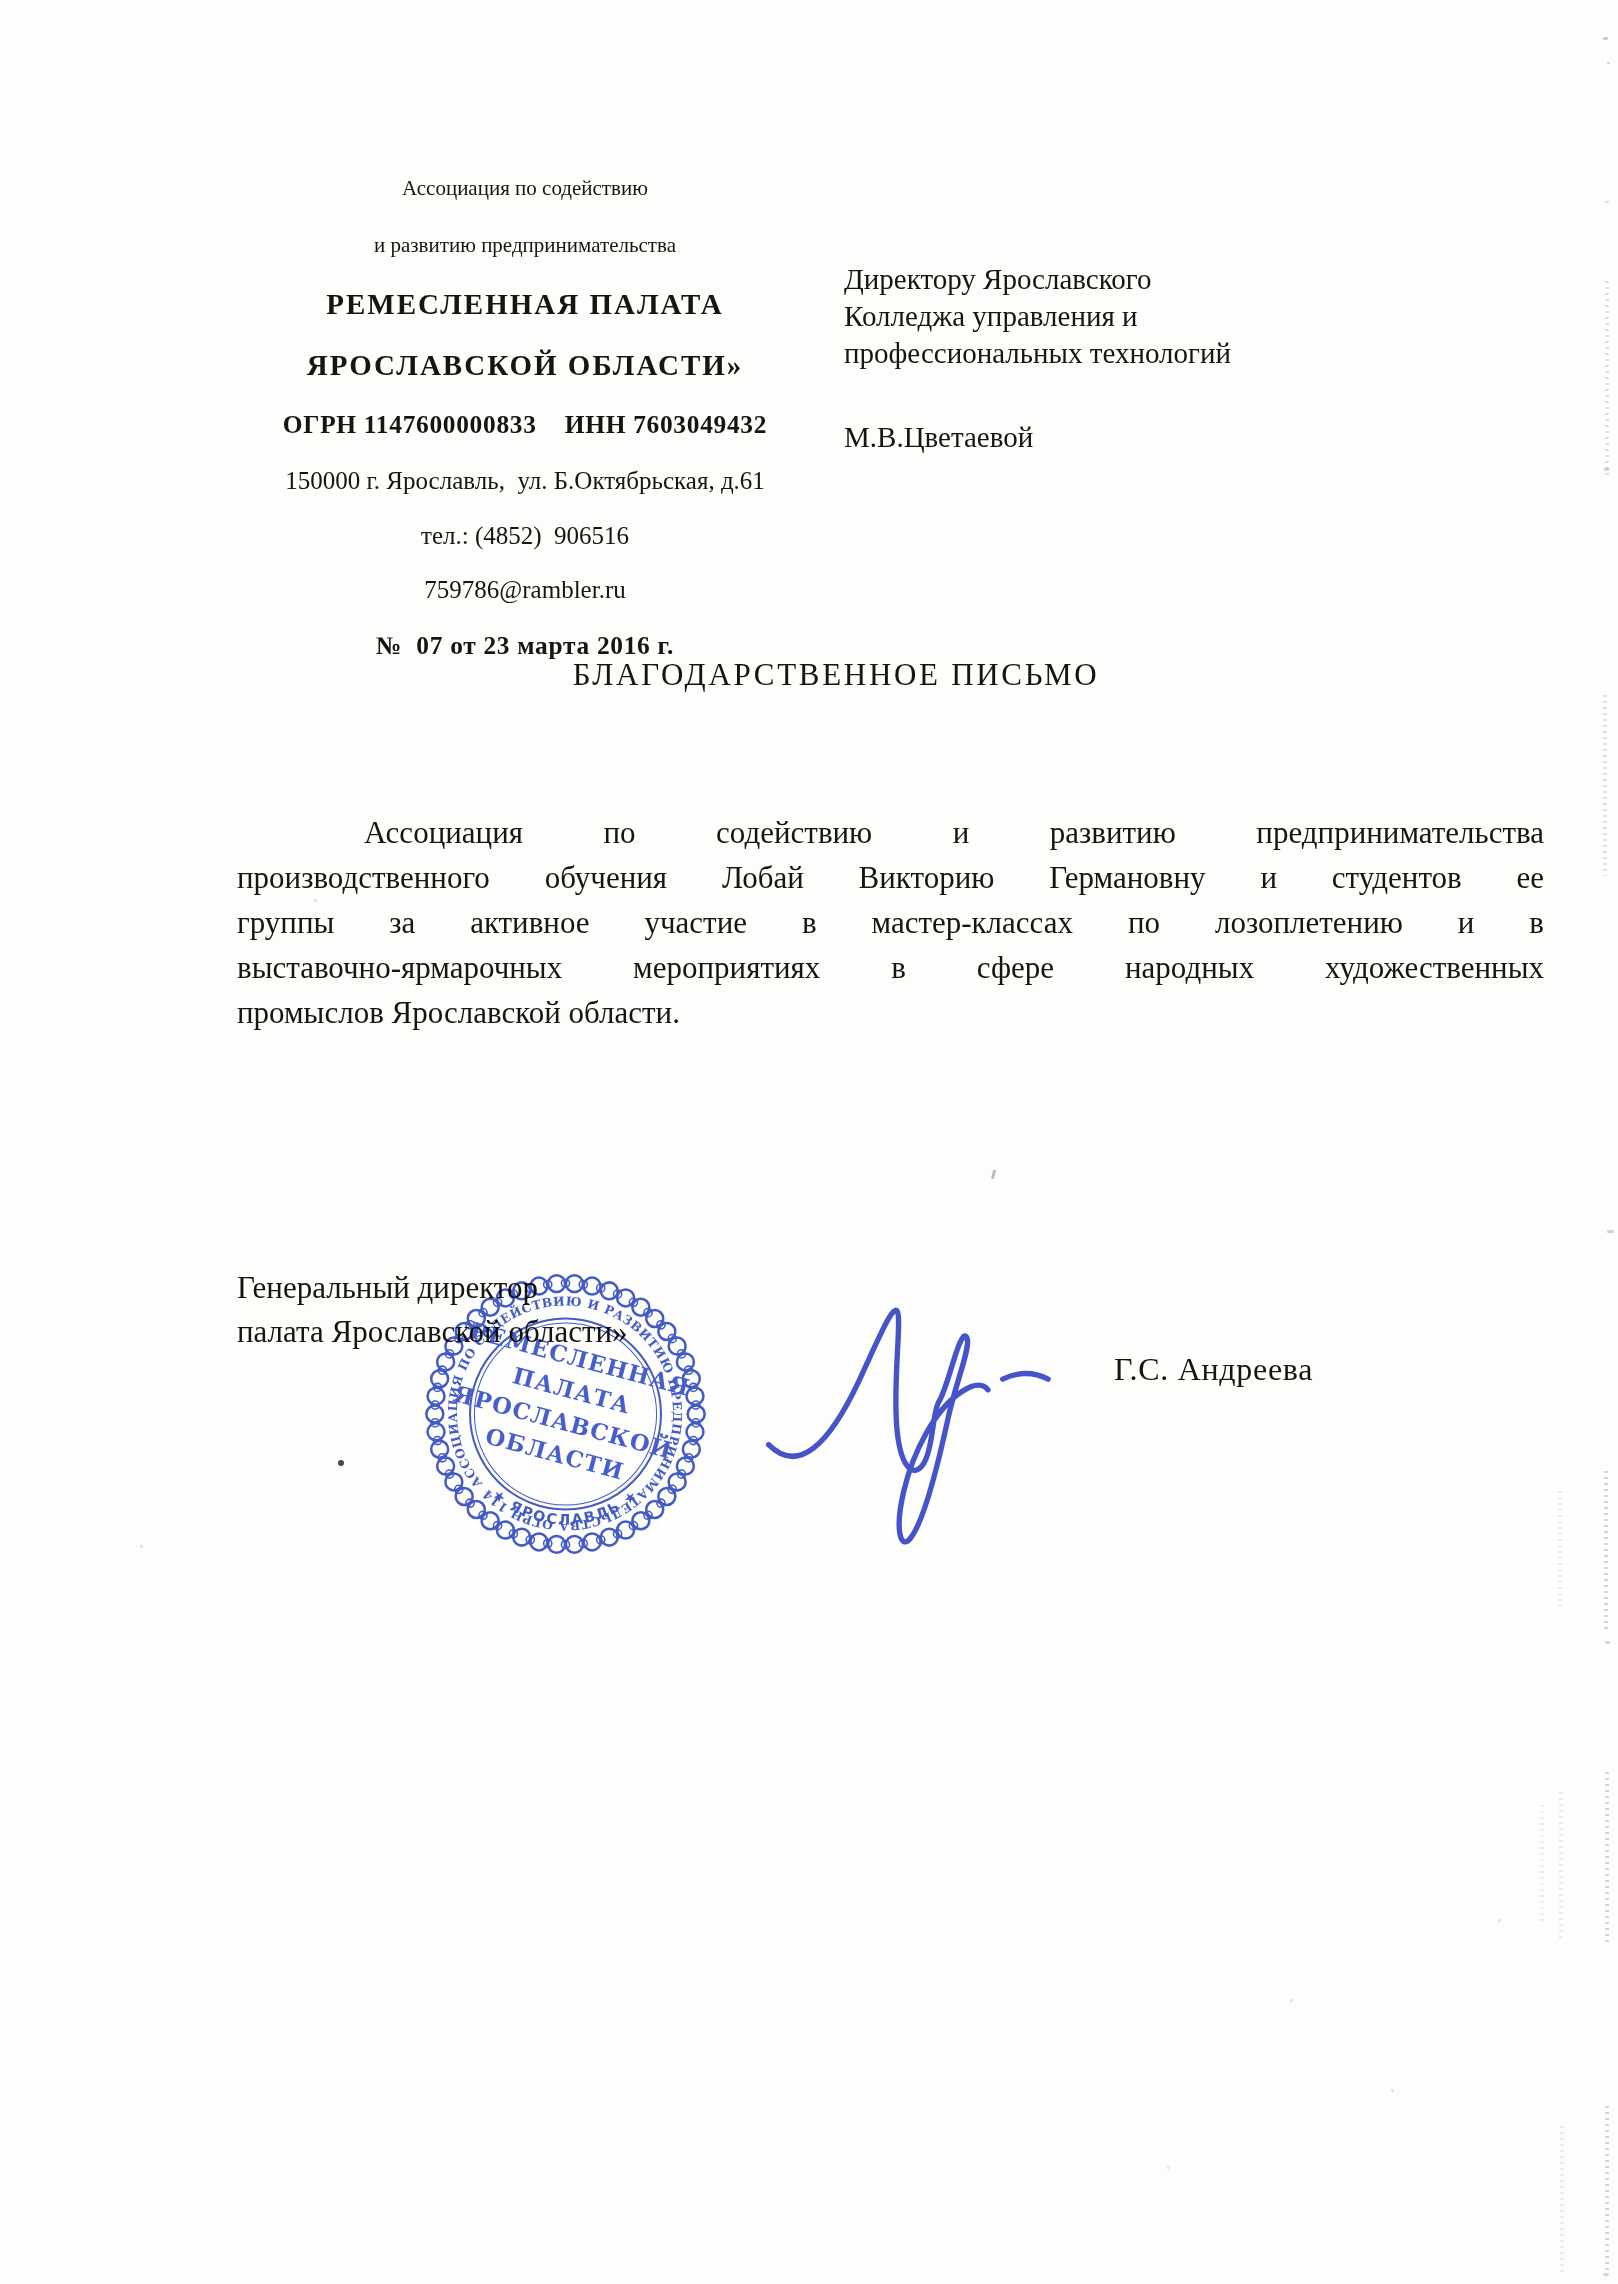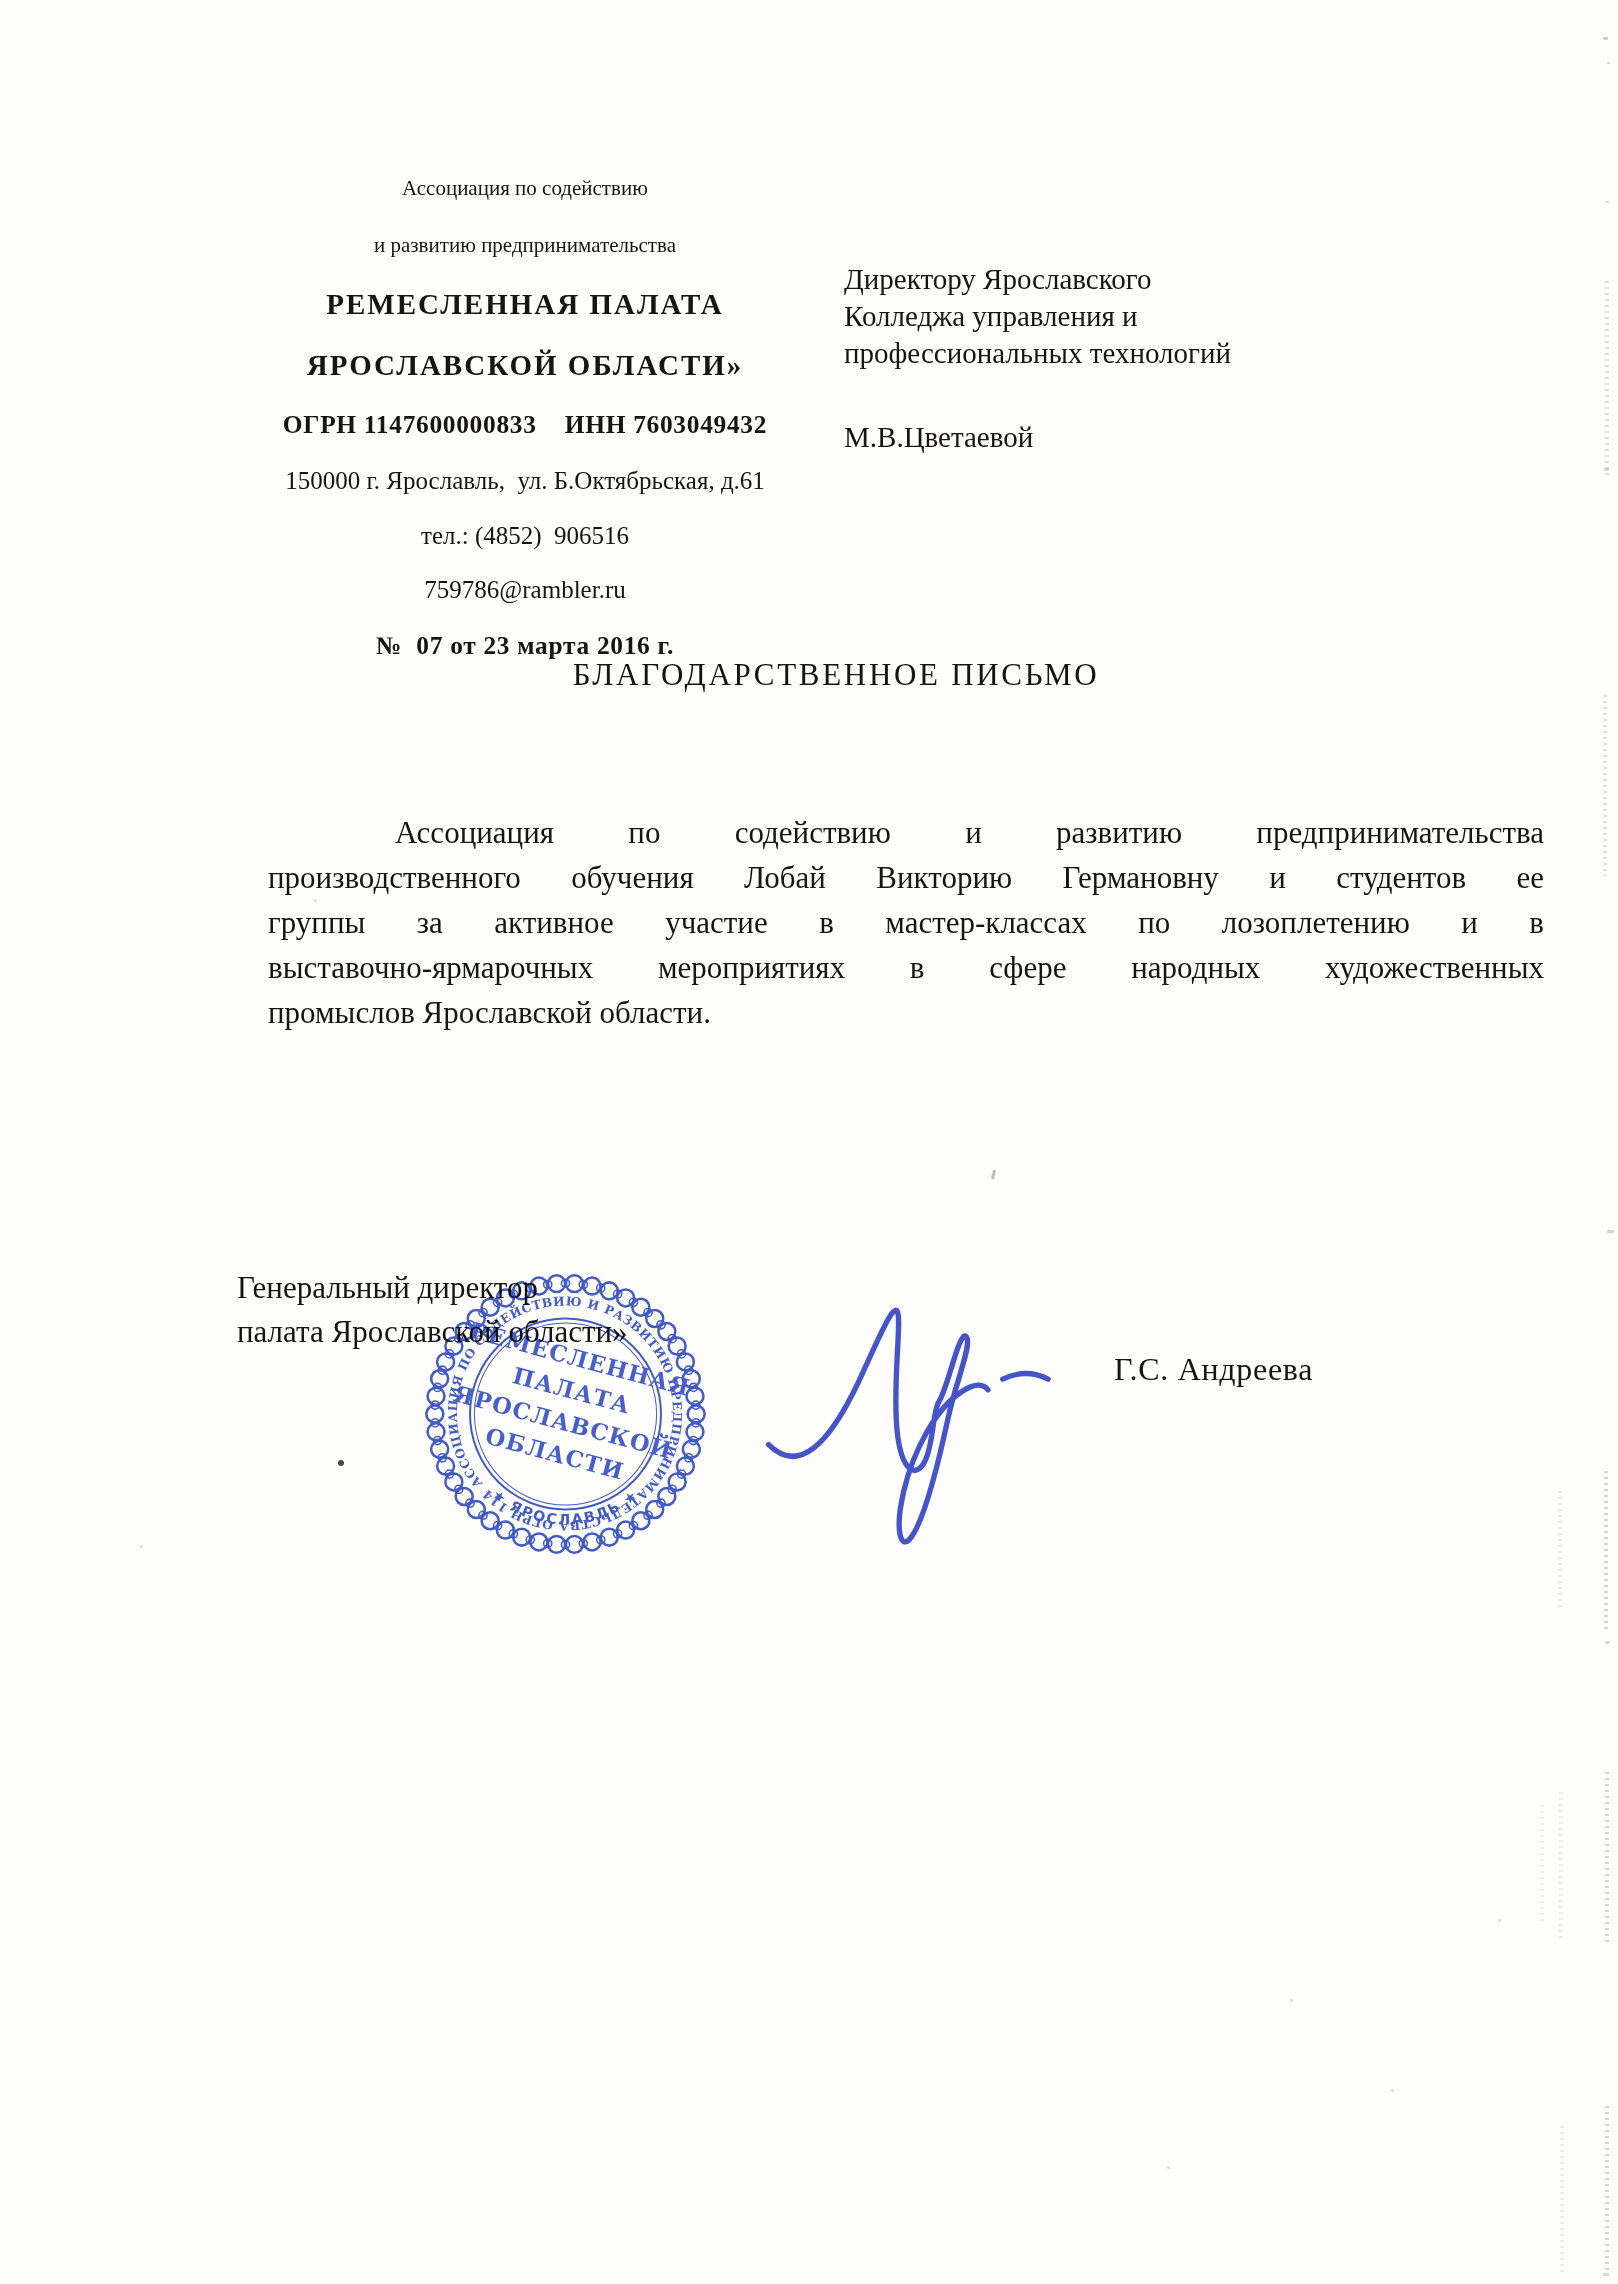--- a/index.html
+++ b/index.html
@@ -24,21 +24,21 @@
   
   .addressee{position:absolute;left:844px;top:261px;width:508px;font-size:29px;line-height:37px;}
   .addressee .name{margin-top:47px;}
   
   .title{
     position:absolute;left:0;top:657px;width:1578px;
     text-align:center;font-size:31px;letter-spacing:2.7px;font-weight:normal;margin-left:47px;
   }
   
   .body-text{position:absolute;left:237px;top:810px;width:1307px;font-size:31px;line-height:45px;}
-  .body-line{text-align:justify;text-align-last:justify;margin-left:31px;}
+  .body-line{text-align:justify;text-align-last:justify;}
   .body-line.first{text-indent:127px;}
   .body-line.last{text-align-last:left;}
   
   .signoff{position:absolute;left:237px;top:1266px;width:602px;font-size:31px;line-height:44px;}
   .sig-name{position:absolute;left:1114px;top:1351px;font-size:32px;letter-spacing:0.7px;}
   
   .stamp{position:absolute;left:421px;top:1261px;width:289px;height:306px;mix-blend-mode:multiply;opacity:.94;}
   .handwriting{position:absolute;left:735px;top:1244px;width:415px;height:321px;mix-blend-mode:multiply;}
   
   .speck{position:absolute;background:#3c3c40;border-radius:1.3px;}

